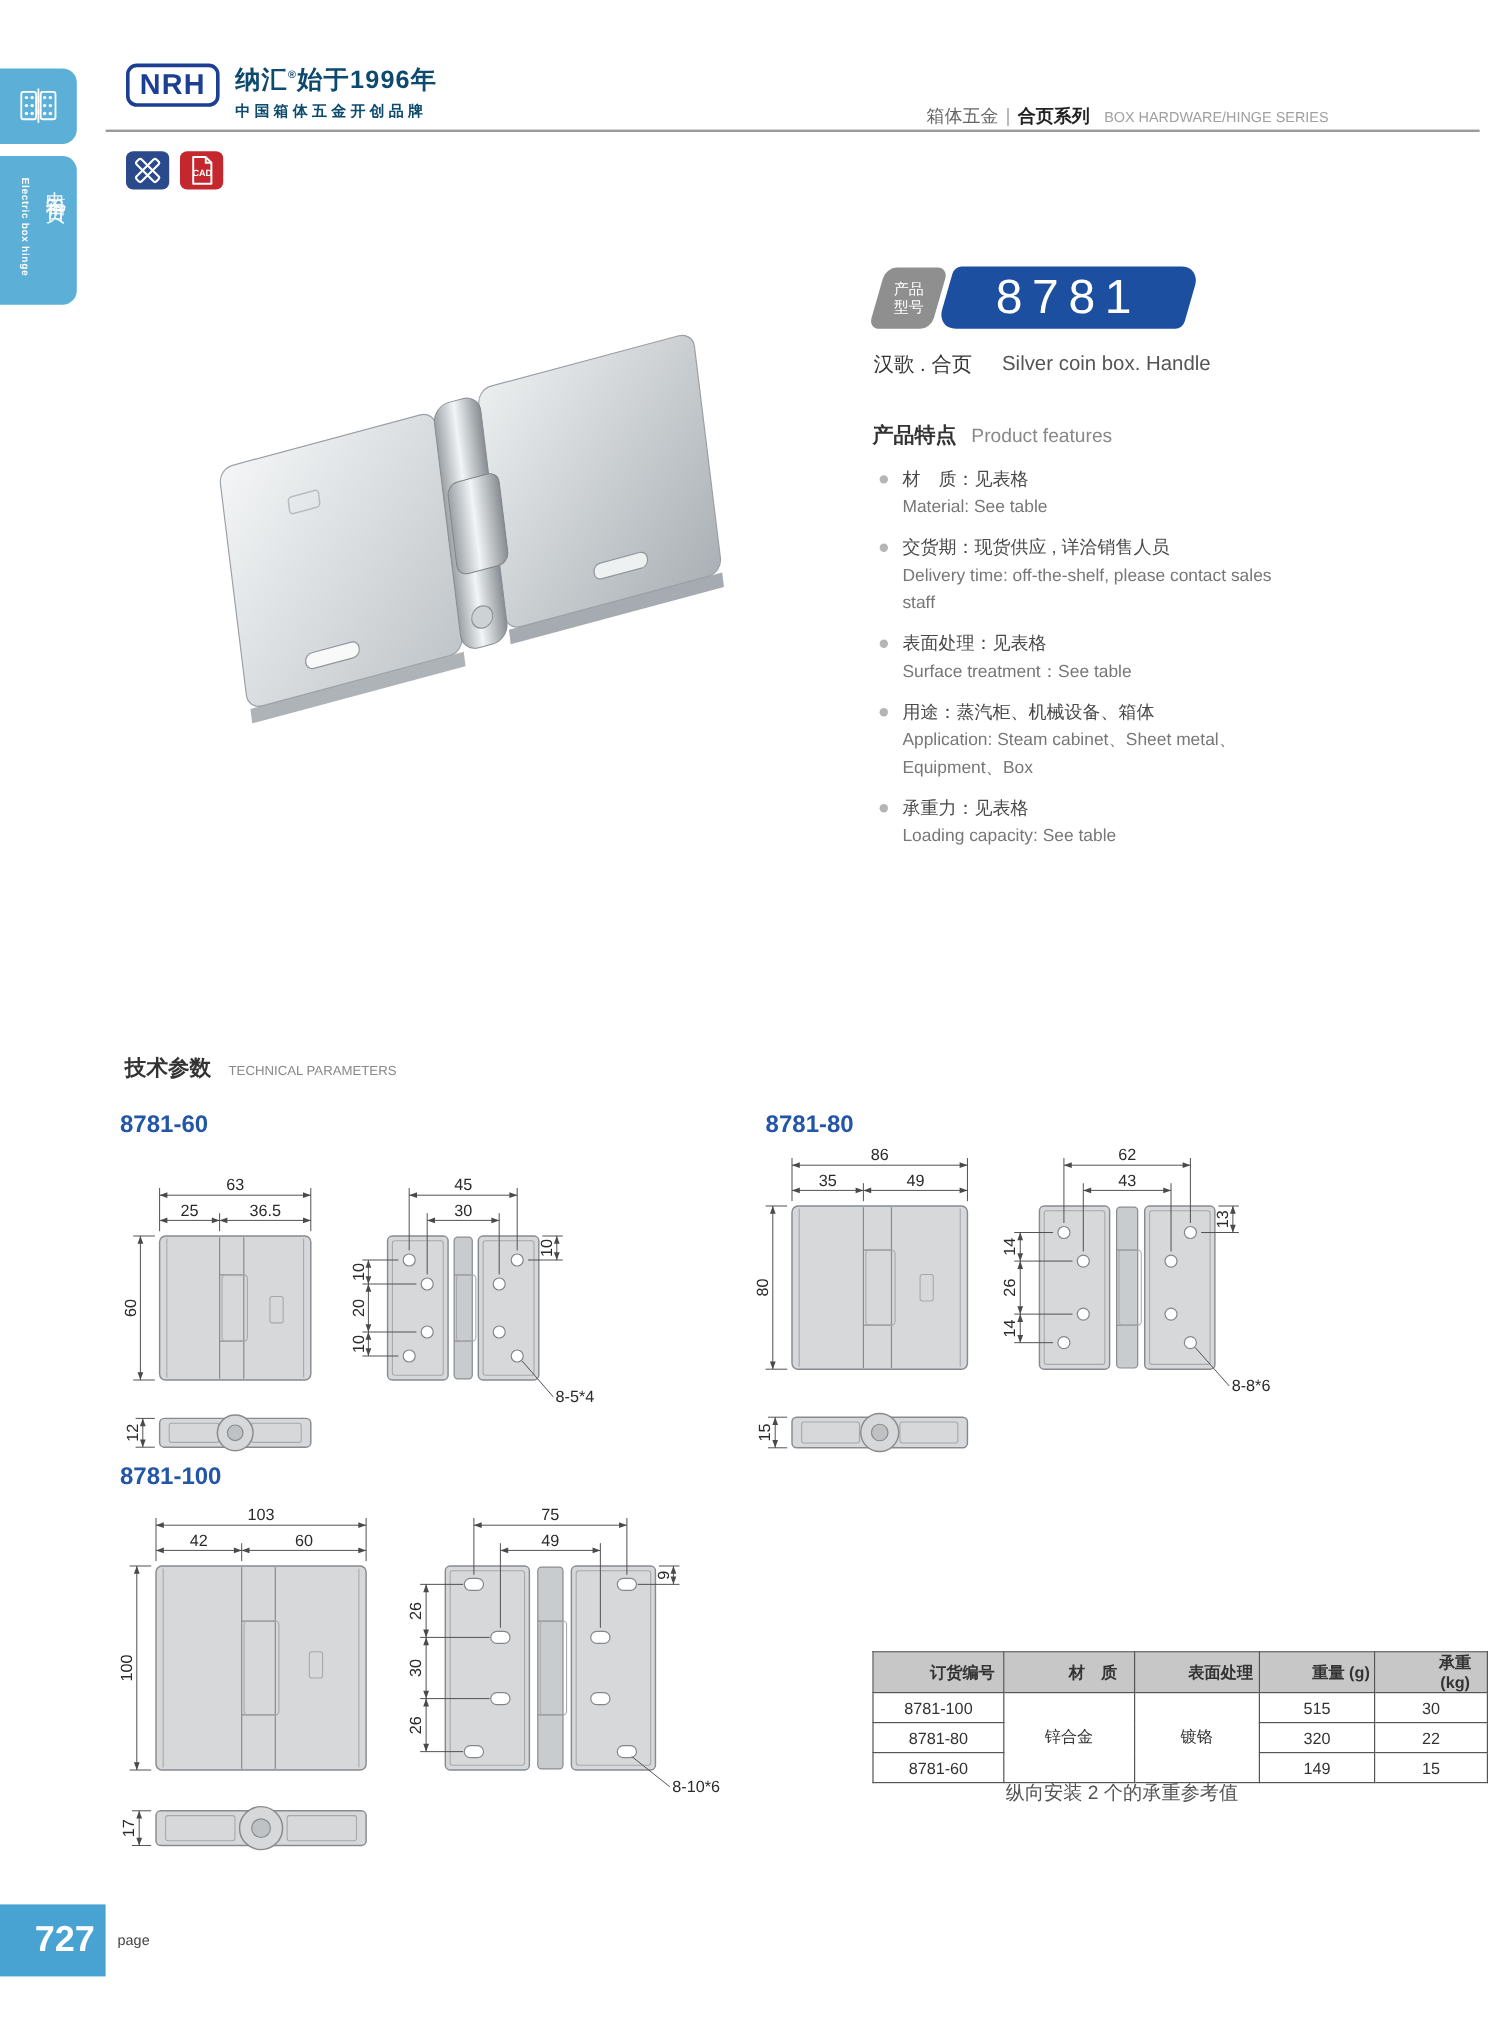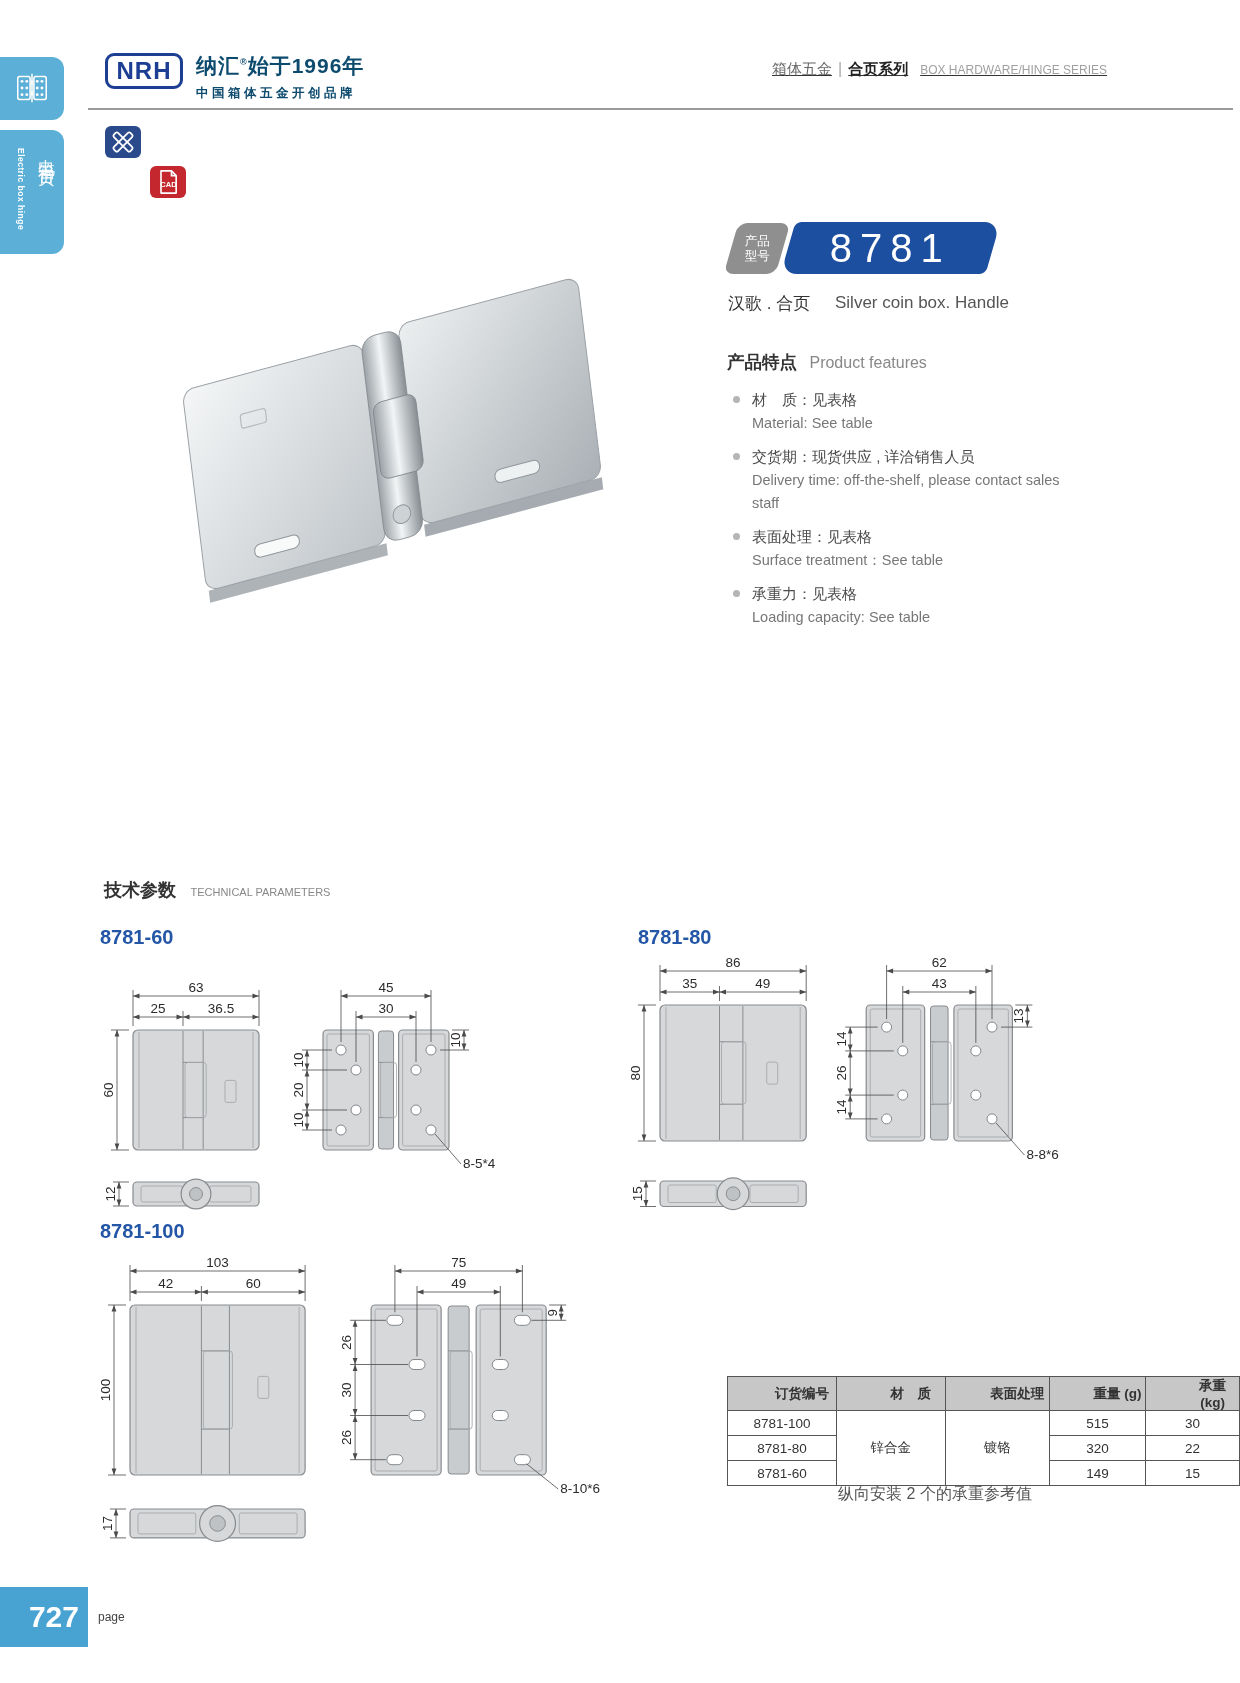--- a/index.html
+++ b/index.html
@@ -15,29 +15,29 @@
   .v-en{position:absolute;left:16px;top:18px;writing-mode:vertical-rl;font-size:8.5px;
         font-weight:bold;color:#fff;letter-spacing:.5px;}
   
   .logo-box{position:absolute;left:105px;top:53px;width:72px;height:30px;border:3px solid #1c3e93;
             border-radius:9px;display:flex;align-items:center;justify-content:center;
             font-size:24px;font-weight:bold;color:#1c3e93;letter-spacing:1px;}
   .brand{position:absolute;left:196px;top:52px;color:#0c4a6e;}
   .brand .l1{font-size:21px;font-weight:bold;letter-spacing:1px;}
   .brand .l1 sup{font-size:9px;}
   .brand .l2{font-size:12.5px;font-weight:bold;letter-spacing:3.5px;margin-top:5px;}
-  .crumb{position:absolute;left:772px;top:60px;width:360px;white-space:nowrap;text-decoration:underline;}
+  .crumb{position:absolute;left:772px;top:88px;width:360px;white-space:nowrap;}
   .crumb .zh{font-size:15px;color:#666;}
   .crumb .sep{color:#aaa;margin:0 6px;}
   .crumb .series{font-size:15px;font-weight:bold;color:#222;}
   .crumb .en{font-size:12px;color:#a0a0a0;margin-left:12px;}
   .divider{position:absolute;left:88px;top:108px;width:1145px;height:2px;background:#9a9a9a;}
   .tool-ic{position:absolute;width:36px;height:32px;border-radius:6px;}
   .ic-tools{left:105px;top:126px;background:#2b4a8b;}
-  .ic-cad{left:150px;top:126px;background:#c4272d;margin-top:40px;}
+  .ic-cad{left:150px;top:126px;background:#c4272d;}
   .tool-ic svg{position:absolute;left:4px;top:2px;}
   
   .badge-gray{position:absolute;left:731px;top:223px;width:52px;height:51px;background:#8f8f8f;
               transform:skewX(-16deg);border-radius:9px;display:flex;flex-direction:column;
               align-items:center;justify-content:center;color:#fff;font-size:12.5px;line-height:15px;}
   .badge-gray .unskew{transform:skewX(16deg);text-align:center;}
   .badge-blue{position:absolute;left:788px;top:222px;width:205px;height:52px;background:#1d4fa1;
               transform:skewX(-16deg);border-radius:6px 16px 6px 16px;display:flex;
               align-items:center;justify-content:center;}
   .badge-blue .unskew{transform:skewX(16deg);color:#fff;font-size:40px;letter-spacing:8px;}
@@ -201,20 +201,25 @@
         </li>
       <li>
           <span class="dot"></span>
         <div class="fzh">交货期：现货供应 , 详洽销售人员</div>
         <div class="fen">Delivery time: off-the-shelf, please contact sales staff</div>
         </li>
       <li>
           <span class="dot"></span>
         <div class="fzh">表面处理：见表格</div>
         <div class="fen">Surface treatment：See table</div>
+        </li>
+      <li>
+          <span class="dot"></span>
+        <div class="fzh">用途：蒸汽柜、机械设备、箱体</div>
+        <div class="fen">Application: Steam cabinet、Sheet metal、Equipment、Box</div>
         </li>
       <li>
           <span class="dot"></span>
         <div class="fzh">承重力：见表格</div>
         <div class="fen">Loading capacity: See table</div>
         </li>
     </ul>
   </div>
 
   <div class="tech-title">

